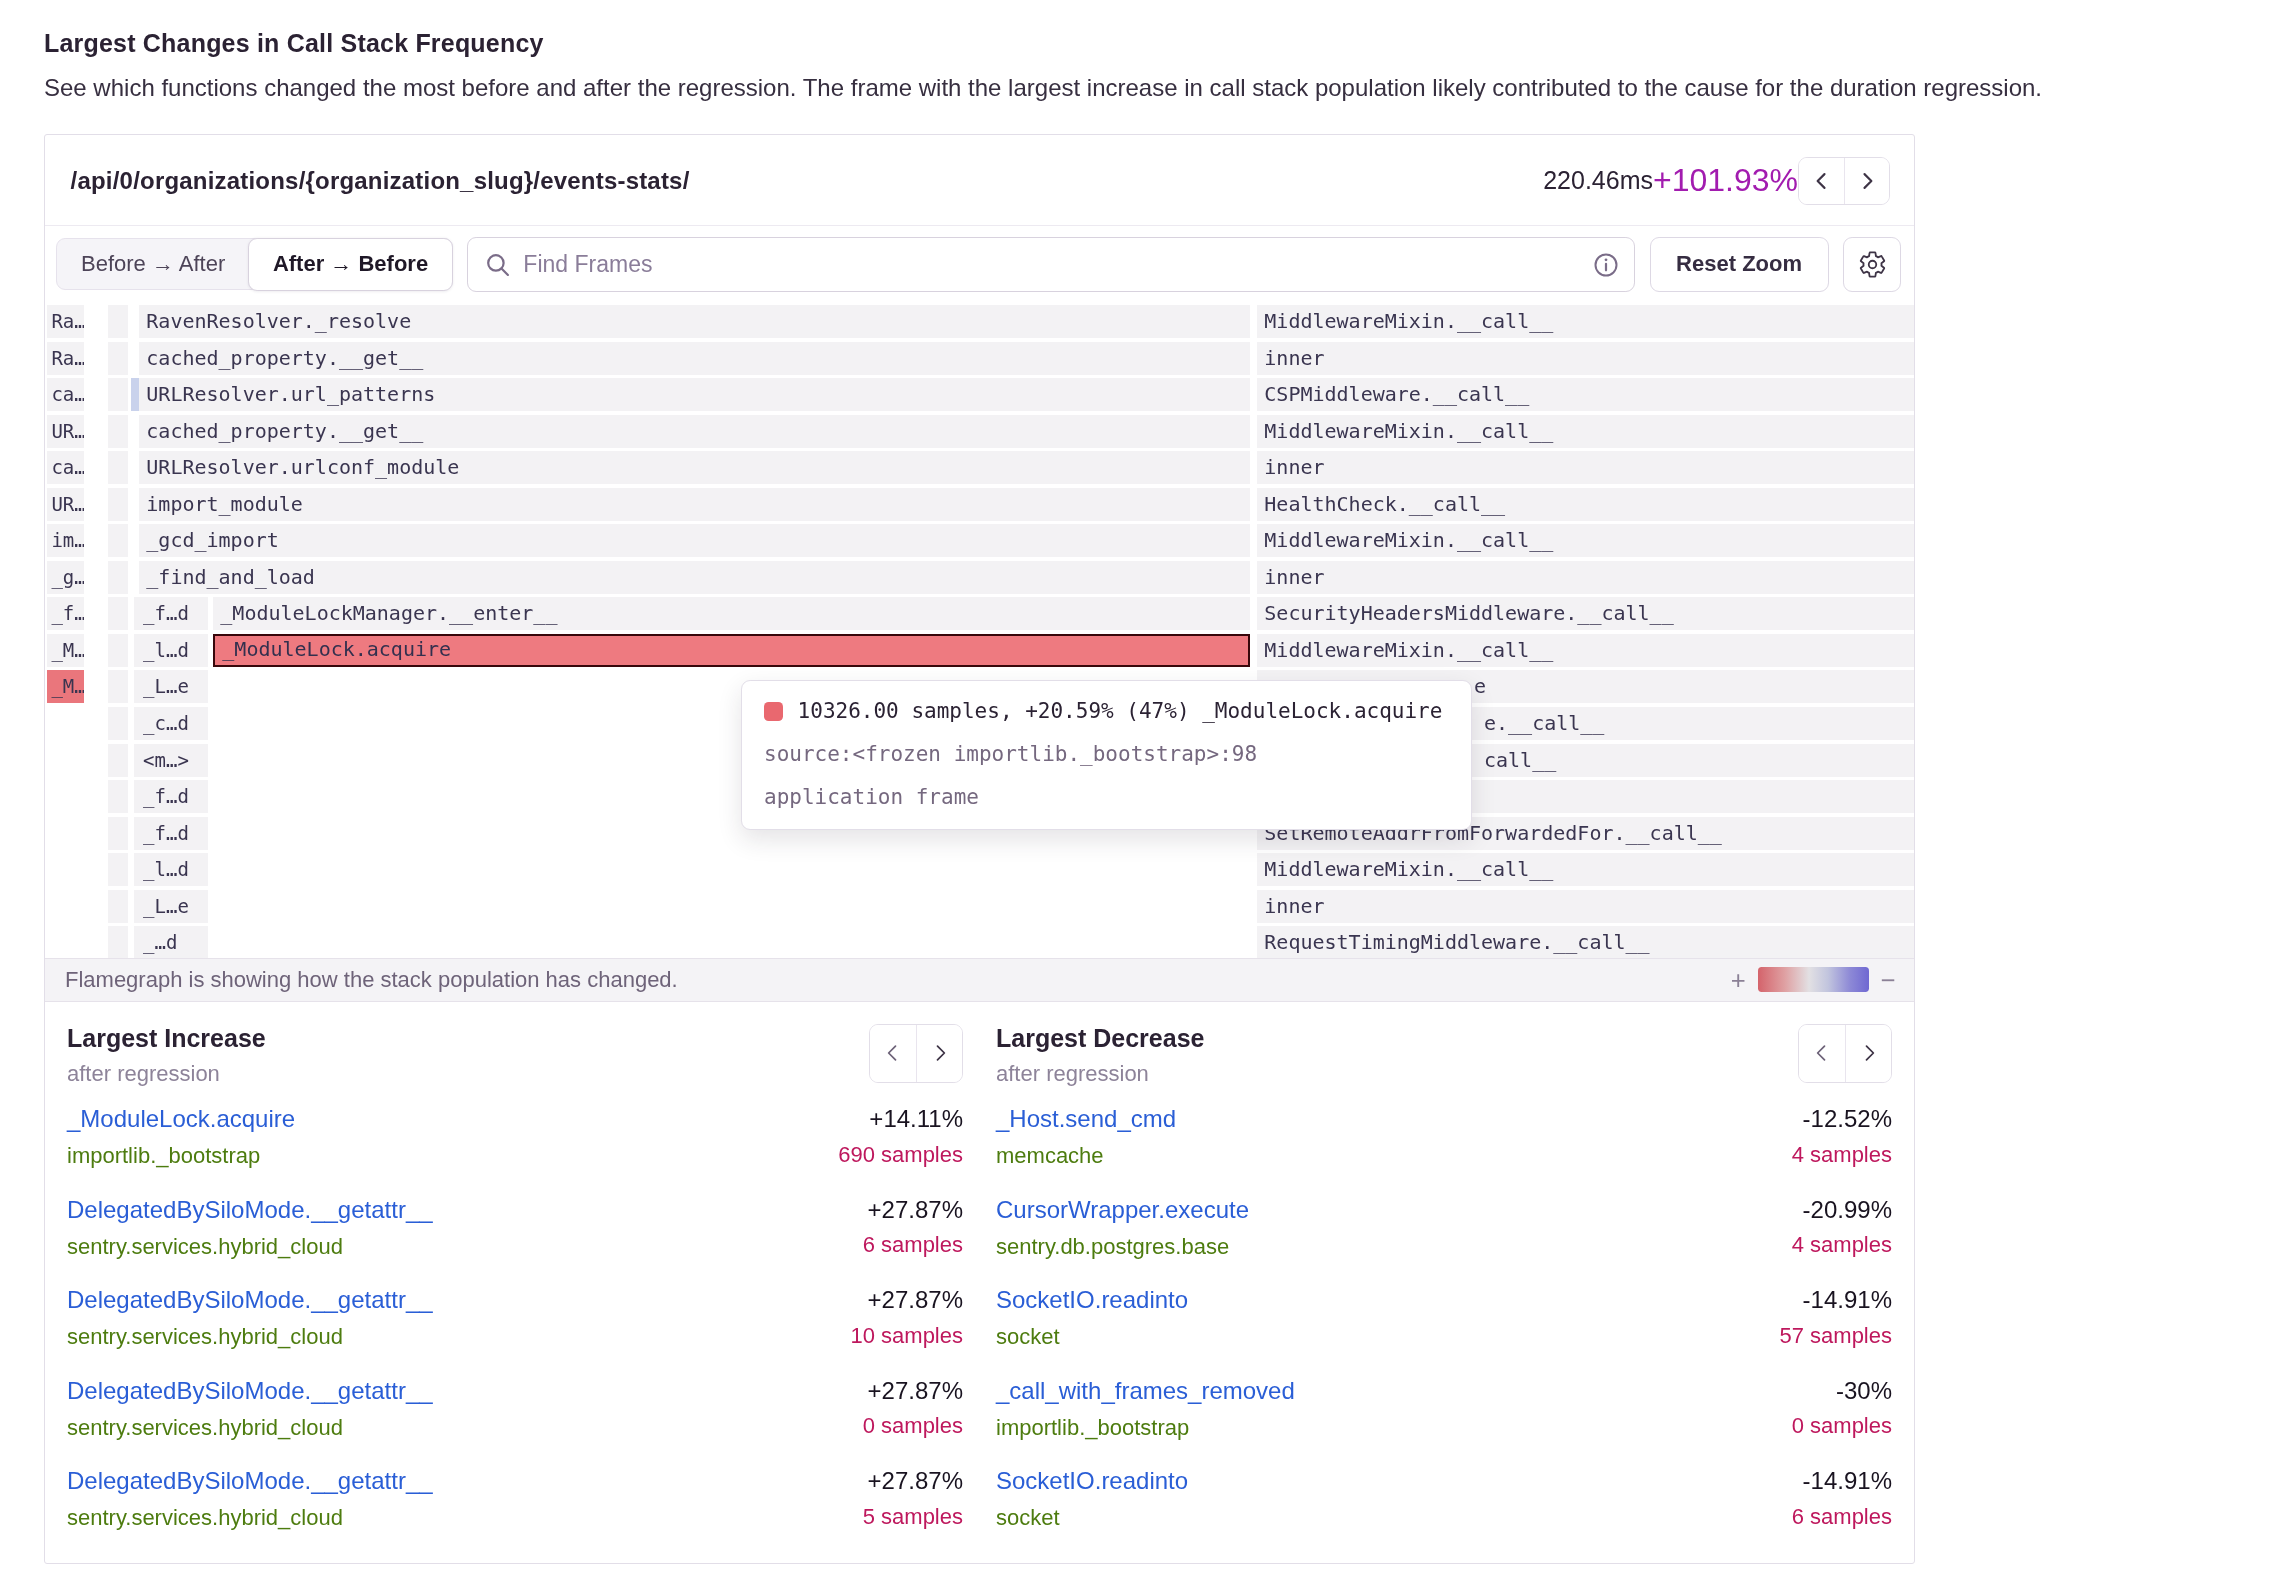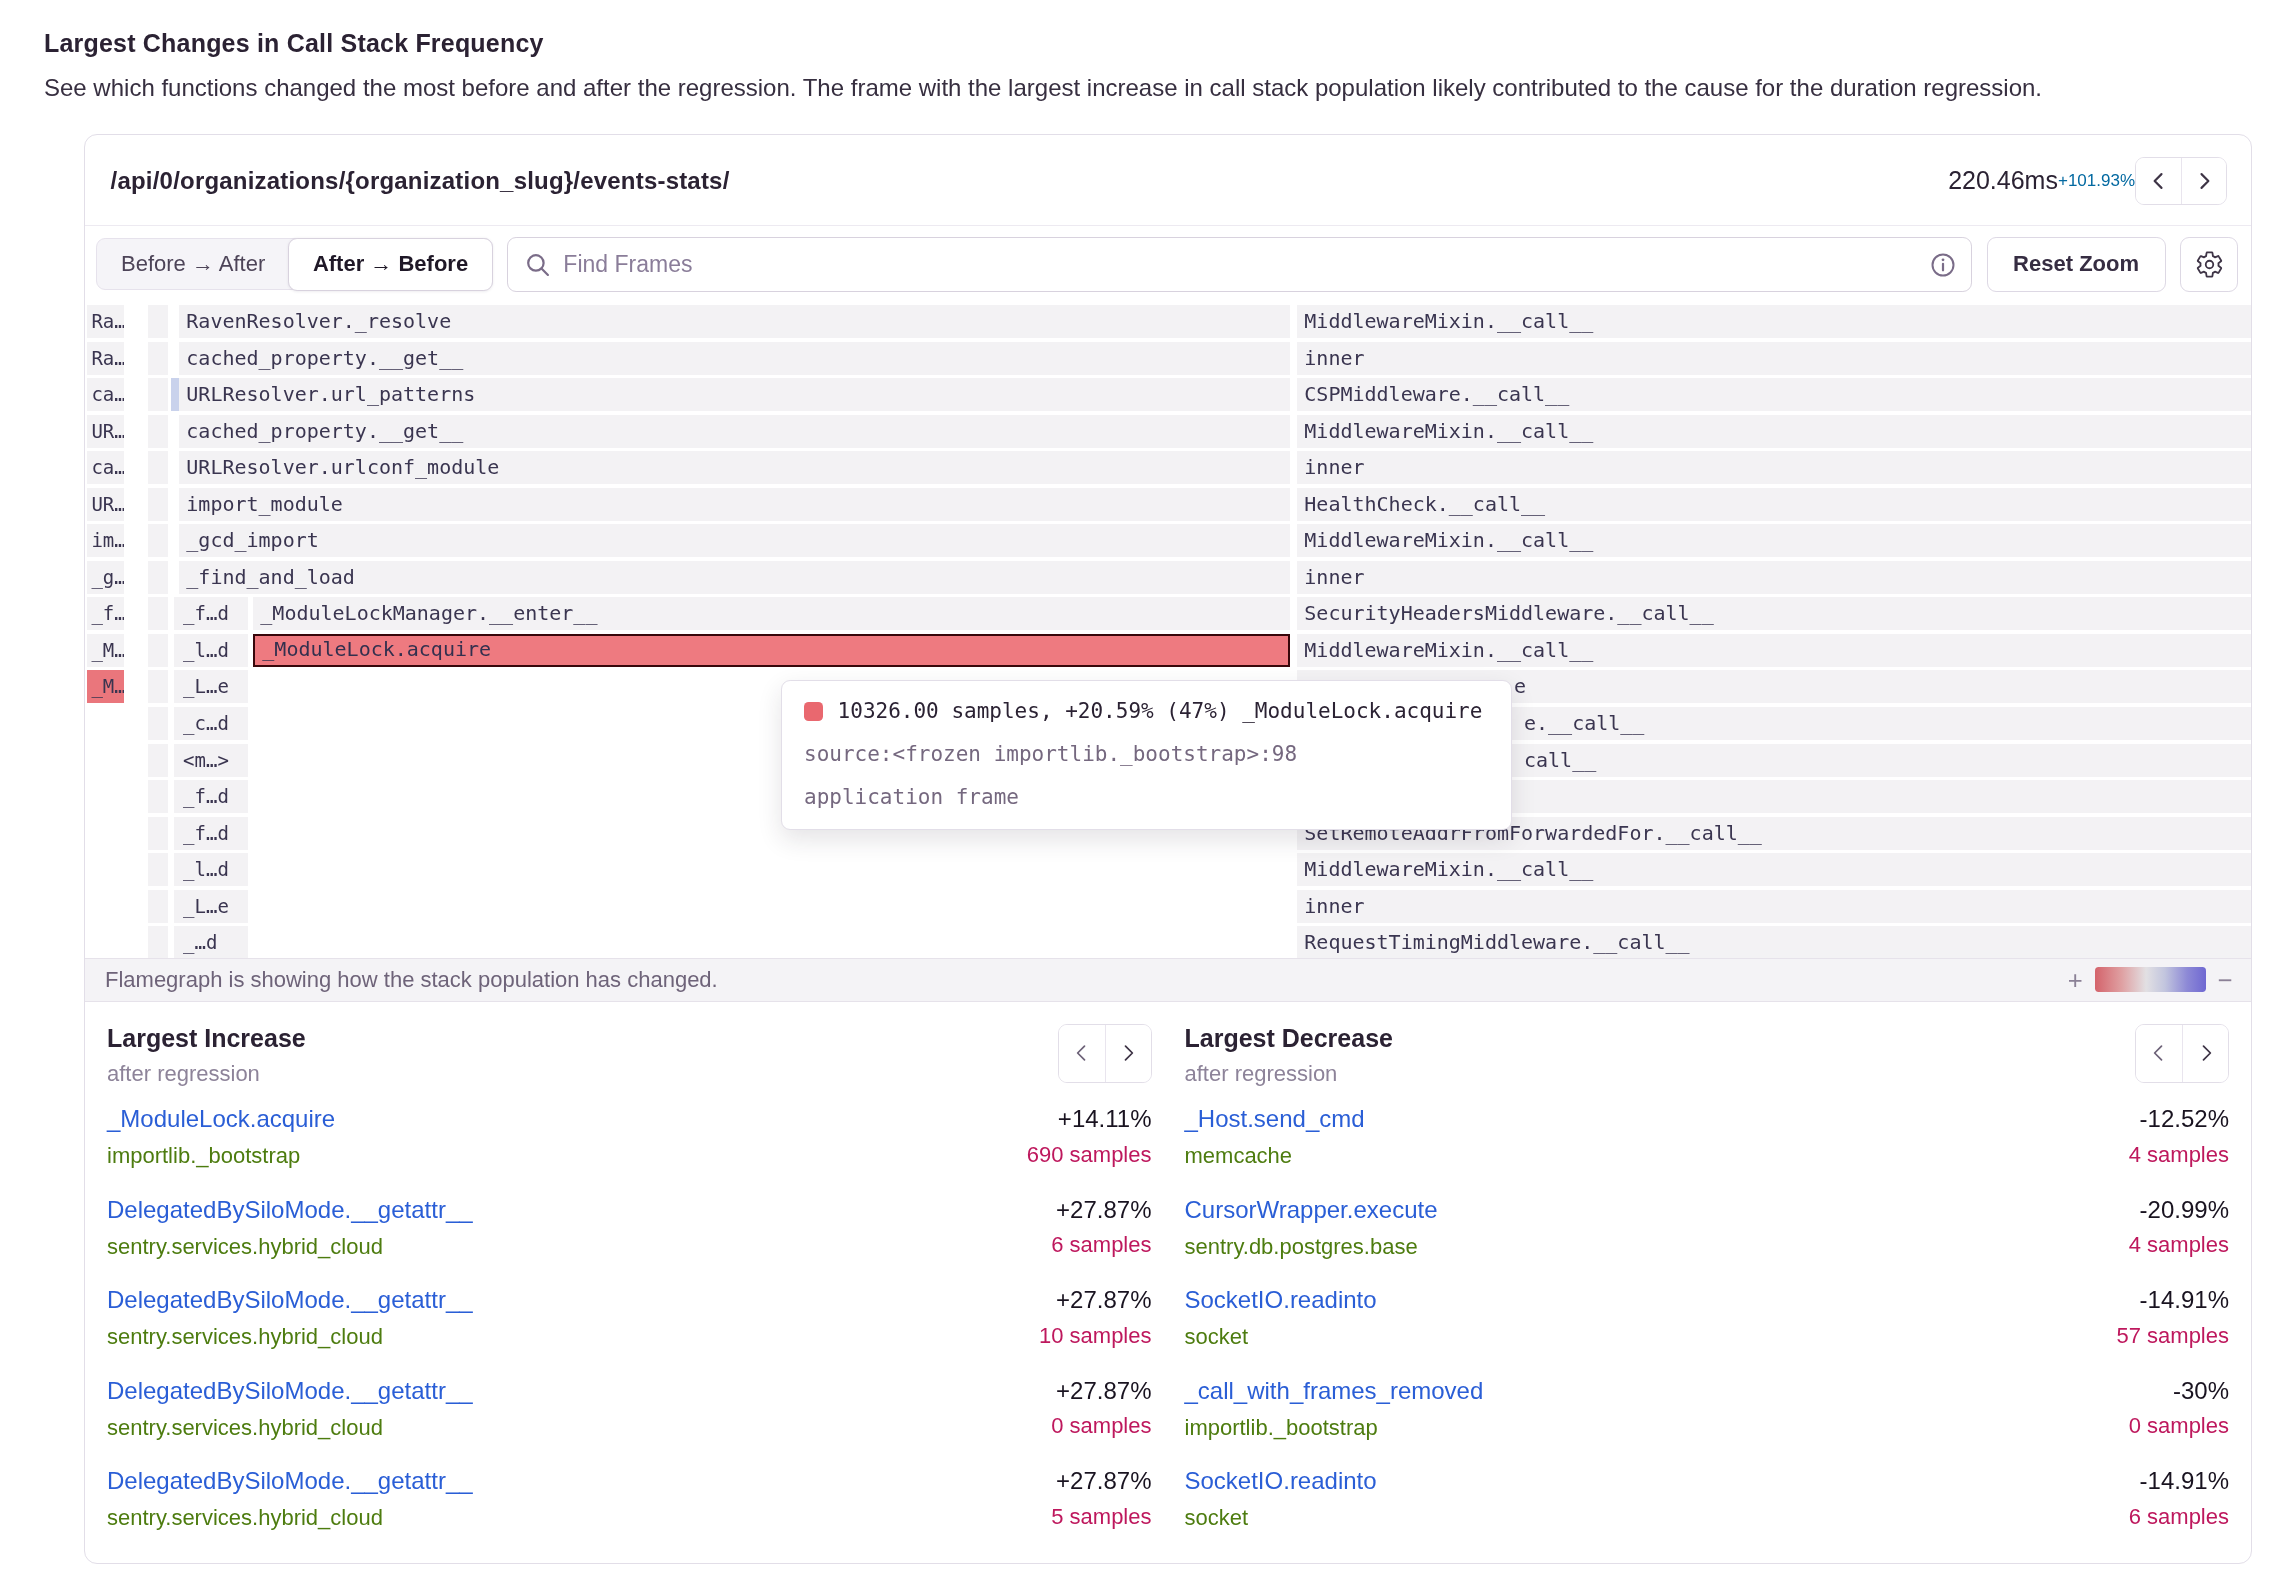--- a/index.html
+++ b/index.html
@@ -9,27 +9,27 @@
     font-family:"Liberation Sans", sans-serif; color:#2b2233;
     -webkit-font-smoothing:antialiased;
   }
   .page { padding:14.6px 44px 0 44px; }
 
   
   .page-title { font-size:25px; font-weight:700; color:#2b2233; margin:14.6px 0 11px 0; letter-spacing:0.2px; }
   .page-desc { font-size:24px; line-height:37px; color:#372f40; max-width:2129px; }
 
   
-  .card { margin-top:27.4px; width:2168px; border:1.4px solid #e2dee8; border-radius:13px; background:#fff; overflow:hidden;margin-left:40px; }
+  .card { margin-top:27.4px; width:1871px; border:1.4px solid #e2dee8; border-radius:3px; background:#fff; overflow:hidden; }
 
   .card-header { display:flex; justify-content:space-between; align-items:center; padding:22px 24px 20px 25.6px; border-bottom:1.4px solid #edeaf1; }
   .endpoint { font-size:24px; font-weight:700; color:#2b2233; letter-spacing:0.2px; }
   .hdr-right { display:flex; align-items:center; }
   .duration { font-size:25px; color:#2b2233; }
-  .delta-up { font-size:17px; color:#0369a1; }
+  .delta-up { font-size:32px; color:#a21caf; }
 
   .pager { display:flex; border:1.4px solid #e2dee8; border-radius:9.1px; background:#fff; overflow:hidden; }
   .pager .pbtn { width:45px; height:46px; display:flex; align-items:center; justify-content:center; background:#fff; border:none; cursor:pointer; padding:0; }
   .pager .pbtn + .pbtn { border-left:1.4px solid #e9e5ee; }
   .pager.lg .pbtn { width:46px; height:57px; }
 
   
   .toolbar { display:flex; align-items:center; gap:14.6px; padding:11px 12.8px 11px 11px; }
   .seg { display:flex; align-items:stretch; background:#f5f4f8; border:1.4px solid #e6e2ec; border-radius:9.1px; }
   .seg-btn { font-family:"Liberation Sans",sans-serif; font-size:22px; color:#4d4458; background:transparent; border:none; padding:12px 24px; border-radius:9.1px; cursor:pointer; white-space:nowrap; }

